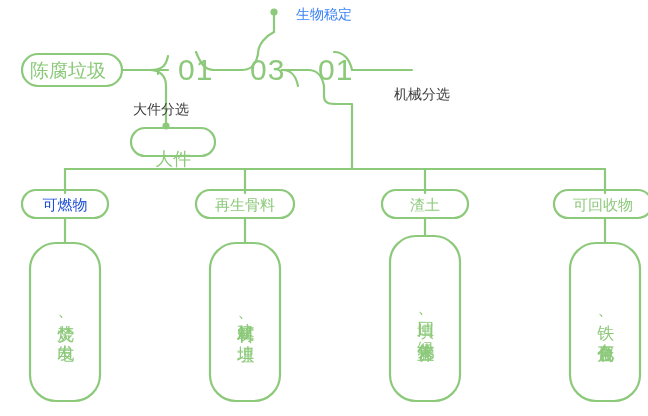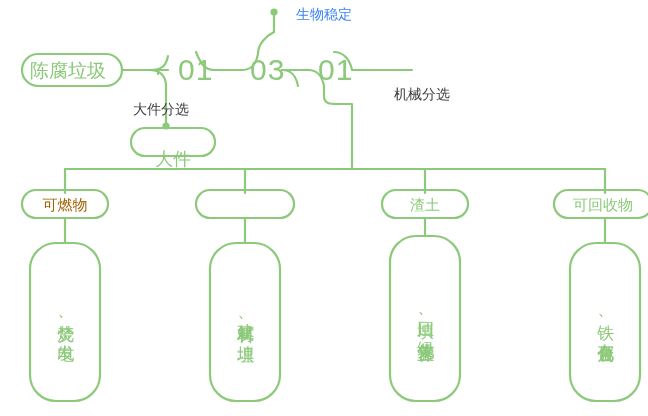--- a/index.html
+++ b/index.html
@@ -115,21 +115,22 @@
   <div class="num-text" style="left: 166px; top: 55px; color: rgb(140, 201, 122); margin-left: 12px;">01</div>
   <div class="num-text" style="left: 250px; top: 55px; color: rgb(140, 201, 122);">03</div>
   <div class="num-text" style="left: 318px; top: 55px; color: rgb(140, 201, 122);">01</div>
 
   <div class="side-label" style="left: 133px; top: 101px; width: 54px; text-align: center; color: rgb(60, 60, 60);">大件分选</div>
   <div class="side-label" style="left: 284px; top: 6px; width: 44px; color: #3b82f6; margin-left: 12px;">生物稳定</div>
   <div class="side-label" style="left: 356px; top: 86px; width: 44px; color: rgb(60, 60, 60); margin-left: 38px;">机械分选</div>
 
   <div class="pill-text" style="left: 131px; top: 134px; width: 84px; font-size: 18px; color: rgb(140, 201, 122); margin-top: 16px;">大件</div>
 
-  <div class="pill-text" style="left: 22px; top: 197px; width: 86px; font-size: 15px; color: #a16207;">可燃物</div>
+  <div class="pill-text" style="left: 22px; top: 197px; width: 86px; font-size: 15px; color: #1d4ed8;">可燃物</div>
+  <div class="pill-text" style="left: 196px; top: 197px; width: 98px; font-size: 15px; color: rgb(140, 201, 122);">再生骨料</div>
   <div class="pill-text" style="left: 382px; top: 197px; width: 86px; font-size: 15px; color: rgb(140, 201, 122);">渣土</div>
   <div class="pill-text" style="left: 554px; top: 197px; width: 98px; font-size: 15px; color: rgb(140, 201, 122);">可回收物</div>
 
   <div class="vert-text" style="left: 30px; top: 255px; width: 70px; height: 134px; justify-content: center; display: flex; align-items: center; color: rgb(140, 201, 122);">焚烧、发电</div>
   <div class="vert-text" style="left: 210px; top: 252px; width: 70px; height: 140px; justify-content: center; display: flex; align-items: center; color: rgb(140, 201, 122);">建筑材料、填埋</div>
   <div class="vert-text" style="left: 390px; top: 248px; width: 70px; height: 144px; justify-content: center; display: flex; align-items: center; color: rgb(140, 201, 122);">回填、绿化营养土</div>
   <div class="vert-text" style="left: 570px; top: 255px; width: 70px; height: 134px; justify-content: center; display: flex; align-items: center; color: rgb(140, 201, 122);">铁、有色金属</div>
 
 </div>
 

